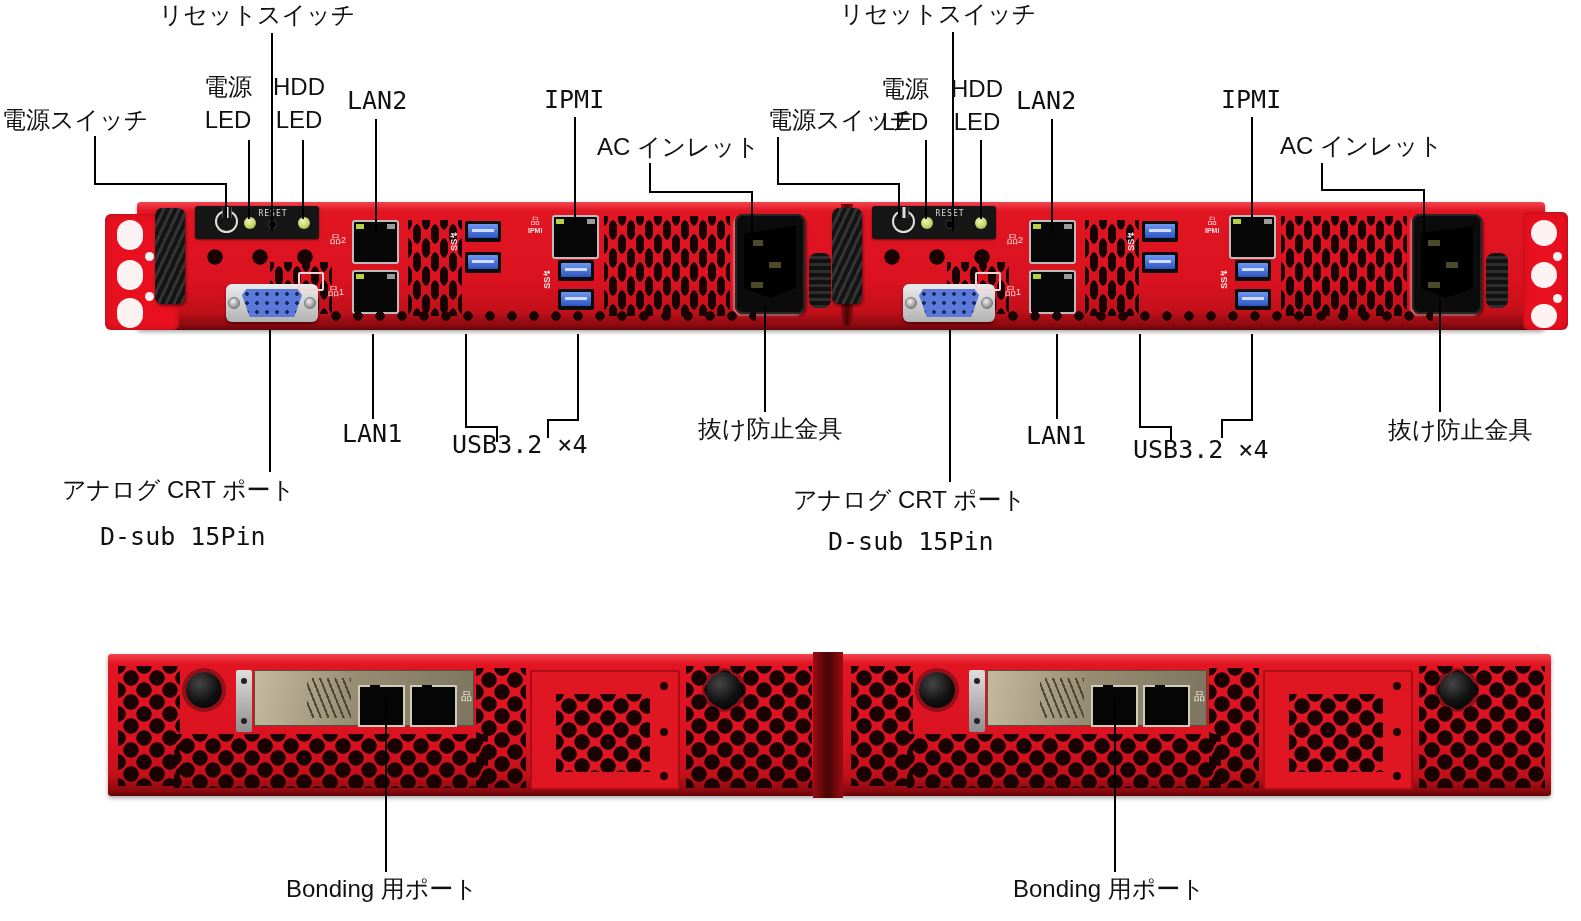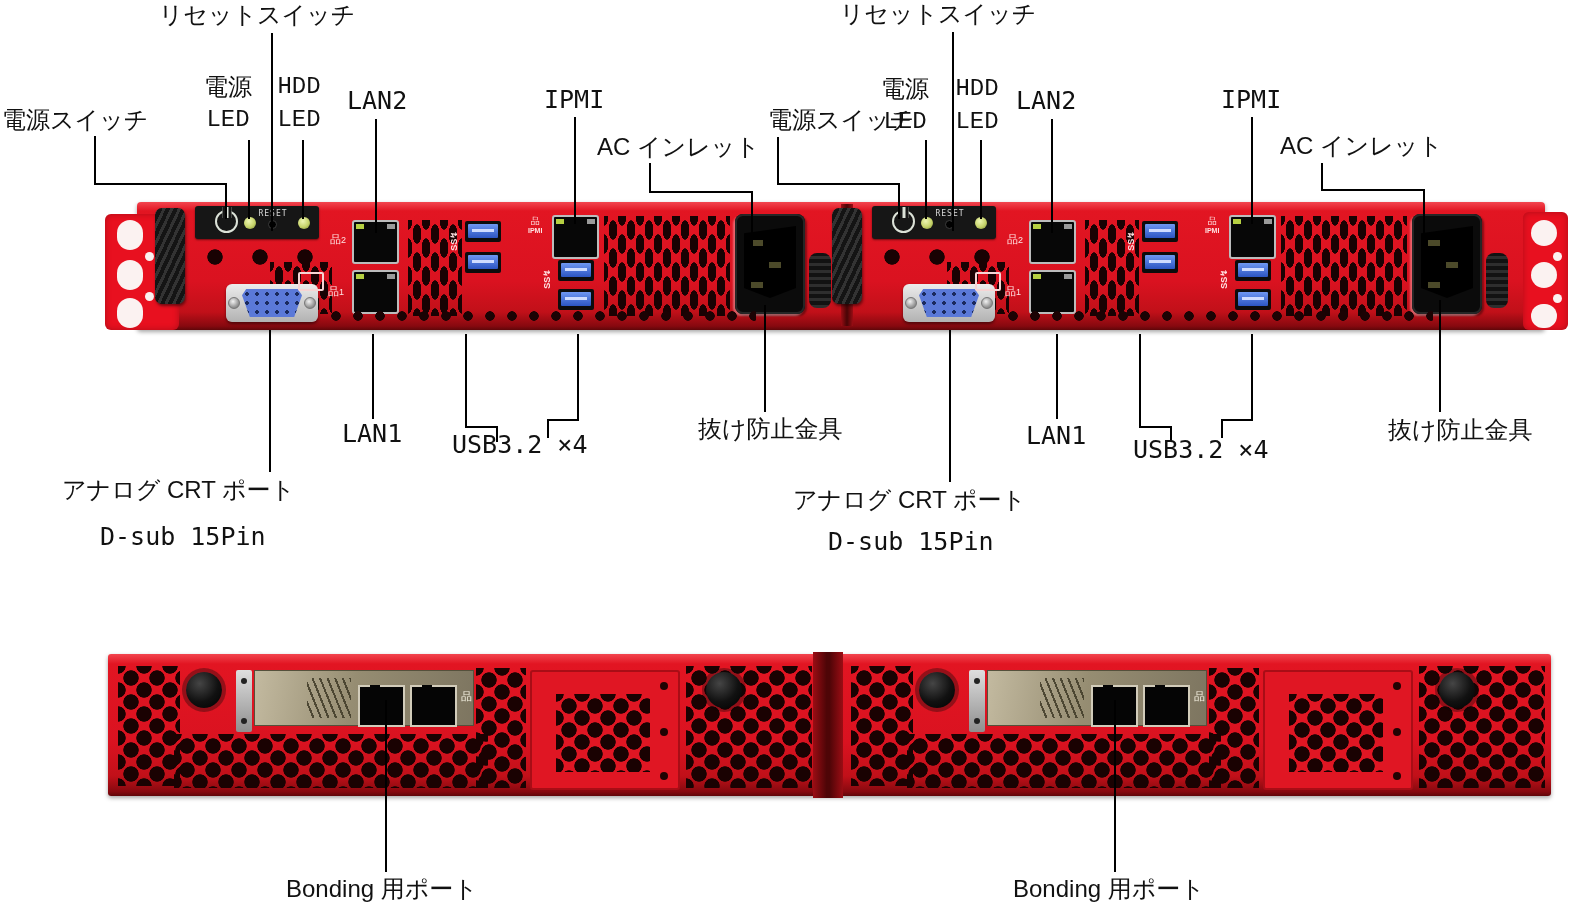--- a/index.html
+++ b/index.html
@@ -7,21 +7,21 @@
     position:relative; width:1581px; height:921px; background:#fff; overflow:hidden;
     font-family:"Liberation Sans","DejaVu Sans",sans-serif; color:#111;
   }
   svg.leads { position:absolute; left:0; top:0; z-index:5; pointer-events:none; }
 
   
   .lbl { position:absolute; font-size:24px; line-height:26px; white-space:nowrap; color:#111; z-index:6; }
   .lbl.c { text-align:center; }
   .lbl.mono { font-family:"DejaVu Sans Mono","Liberation Mono",monospace; font-size:25px; }
   .lbl.stack { line-height:33px; text-align:center; }
-  .lbl.stack .mono-line { font-family:Liberation Mono, monospace; }
+  .lbl.stack .mono-line { font-family:Liberation Sans, sans-serif; }
 
   
   .chassis { position:absolute; z-index:1; }
   .body-red {
     position:absolute; border-radius:4px;
     background:linear-gradient(#f2454f 0%, #e21522 7%, #da1220 62%, #c11019 86%, #86090f 97%, #5f0609 100%);
     box-shadow:0 2px 4px rgba(0,0,0,.35);
   }
   .ear { position:absolute; background:#e8101f; border-radius:6px; box-shadow:inset 0 0 6px rgba(0,0,0,.25); }
   .ear .oval { position:absolute; width:26px; height:30px; background:#fbf2f1; border-radius:13px; }

